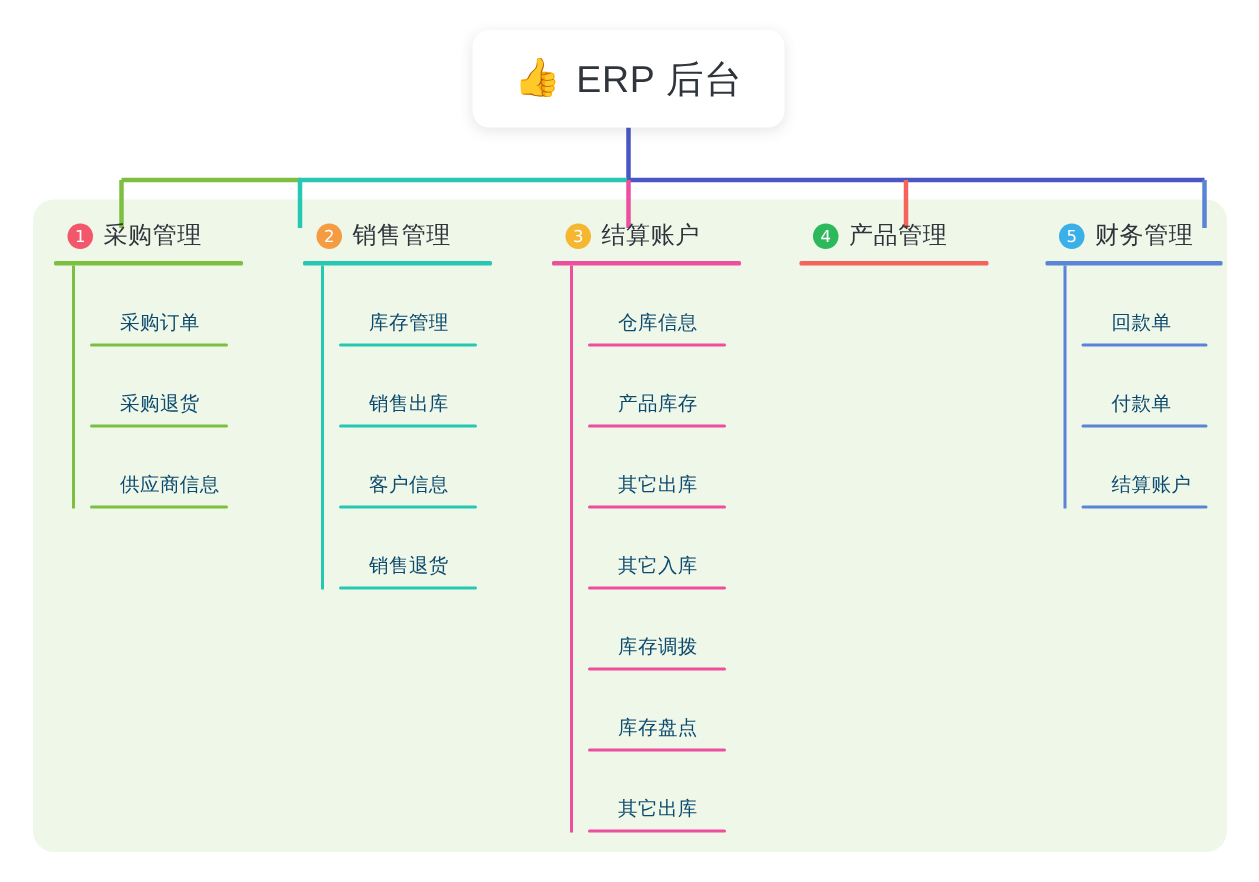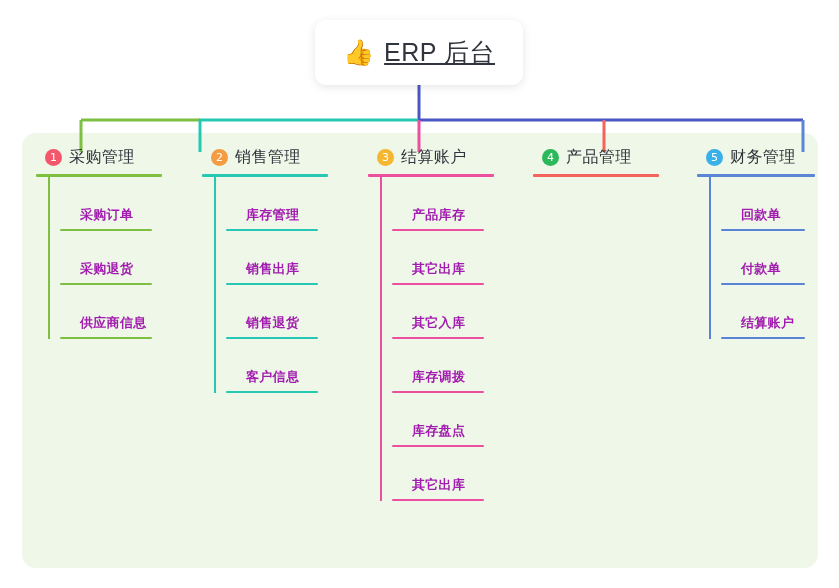--- a/index.html
+++ b/index.html
@@ -50,21 +50,20 @@
   .root-emoji {
     font-size: 25px;
     line-height: 1;
     color: #f0b429;
   }
   .root-title {
     font-size: 25px;
     color: #30343c;
     letter-spacing: 0.5px;
     white-space: nowrap;
-    text-decoration: underline;
   }
 
   
   .connectors {
     position: absolute;
     left: 0;
     top: 0;
     width: 839px;
     height: 588px;
     pointer-events: none;
@@ -127,25 +126,24 @@
   .node-item {
     position: relative;
     margin-left: 12px;
     height: 54px;
     display: flex;
     align-items: flex-end;
     box-sizing: border-box;
   }
   .node-label {
     font-size: 13px;
-    color: #a21caf;
+    color: #0c4a6e;
     white-space: nowrap;
     padding: 0 6px 7px 20px;
     letter-spacing: 0.3px;
-    font-weight: bold;
   }
   .node-underline {
     position: absolute;
     left: 0;
     bottom: 0;
     height: 2px;
     border-radius: 1px;
   }
 </style>
 </head>
@@ -208,38 +206,42 @@
           <div class="col-spine" style="background: rgb(38, 200, 180);"></div>
           <div class="node-item">
             <span class="node-label">库存管理</span>
             <div class="node-underline" style="background: rgb(38, 200, 180); width: 92px;"></div>
           </div>
           <div class="node-item">
             <span class="node-label">销售出库</span>
             <div class="node-underline" style="background: rgb(38, 200, 180); width: 92px;"></div>
           </div>
           <div class="node-item">
+            <span class="node-label">客户信息</span>
+            <div class="node-underline" style="background: rgb(38, 200, 180); width: 92px;"></div>
+          </div>
+          <div class="node-item">
             <span class="node-label">销售退货</span>
-            <div class="node-underline" style="background: rgb(38, 200, 180); width: 92px;"></div>
-          </div>
-          <div class="node-item">
-            <span class="node-label">客户信息</span>
             <div class="node-underline" style="background: rgb(38, 200, 180); width: 92px;"></div>
           </div>
         </div>
       </div>
       <div class="column" style="left: 346px; width: 150px;">
         <div class="col-header">
           <span class="col-badge" style="background: rgb(245, 183, 48);">3</span>
           <span class="col-title">结算账户</span>
         </div>
         <div class="col-rule" style="background: rgb(236, 79, 158); width: 126px;"></div>
         <div class="col-body">
           <div class="col-spine" style="background: rgb(236, 79, 158);"></div>
           <div class="node-item">
+            <span class="node-label">仓库信息</span>
+            <div class="node-underline" style="background: rgb(236, 79, 158); width: 92px;"></div>
+          </div>
+          <div class="node-item">
             <span class="node-label">产品库存</span>
             <div class="node-underline" style="background: rgb(236, 79, 158); width: 92px;"></div>
           </div>
           <div class="node-item">
             <span class="node-label">其它出库</span>
             <div class="node-underline" style="background: rgb(236, 79, 158); width: 92px;"></div>
           </div>
           <div class="node-item">
             <span class="node-label">其它入库</span>
             <div class="node-underline" style="background: rgb(236, 79, 158); width: 92px;"></div>

